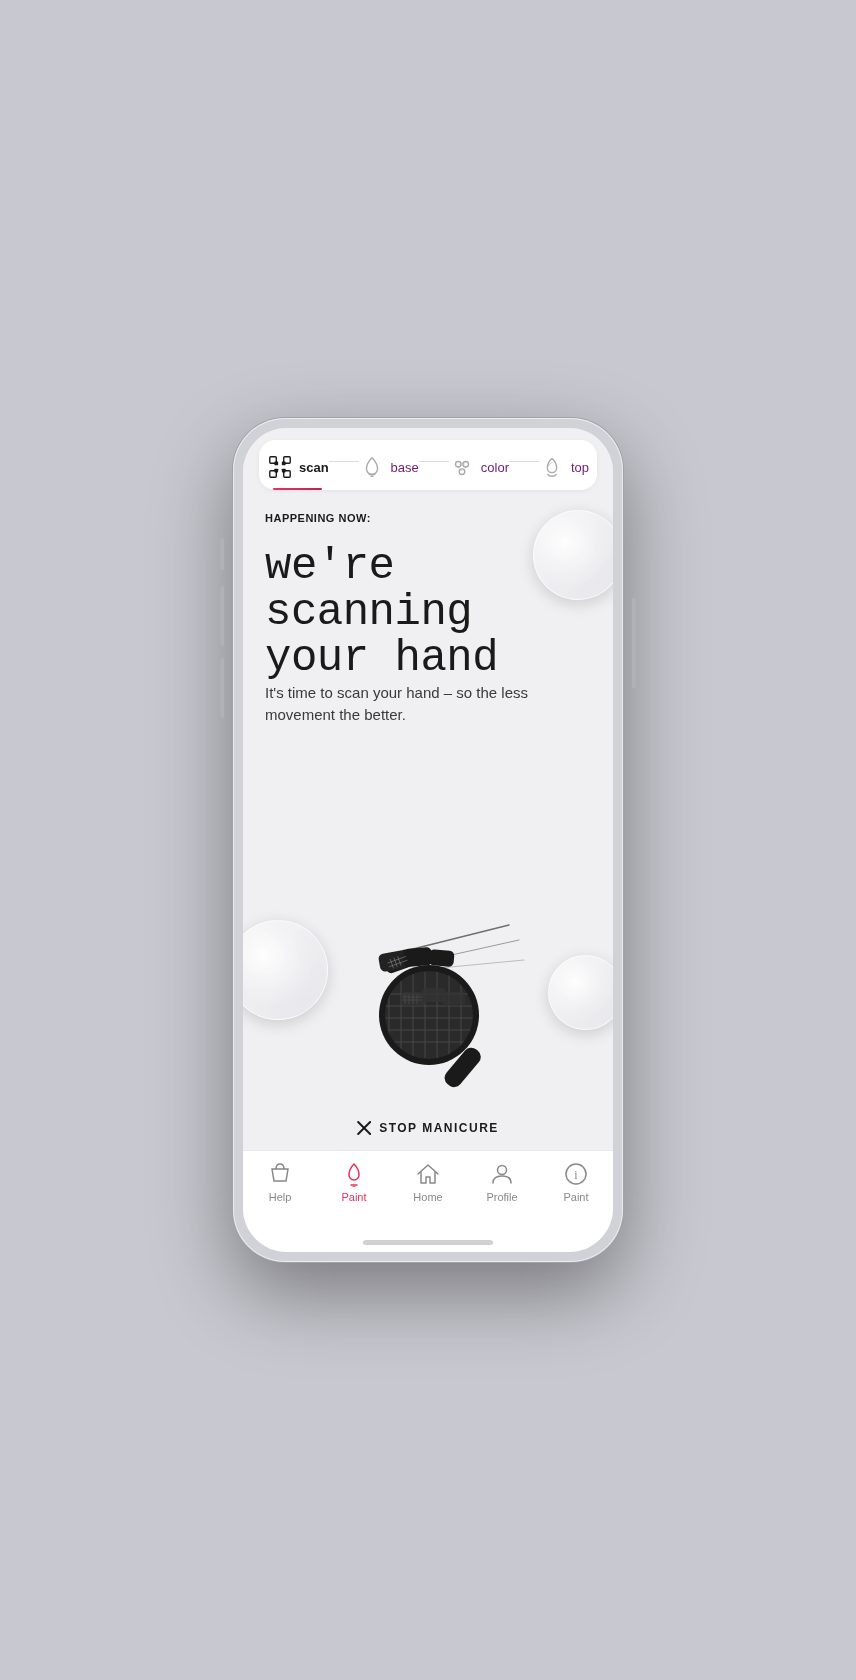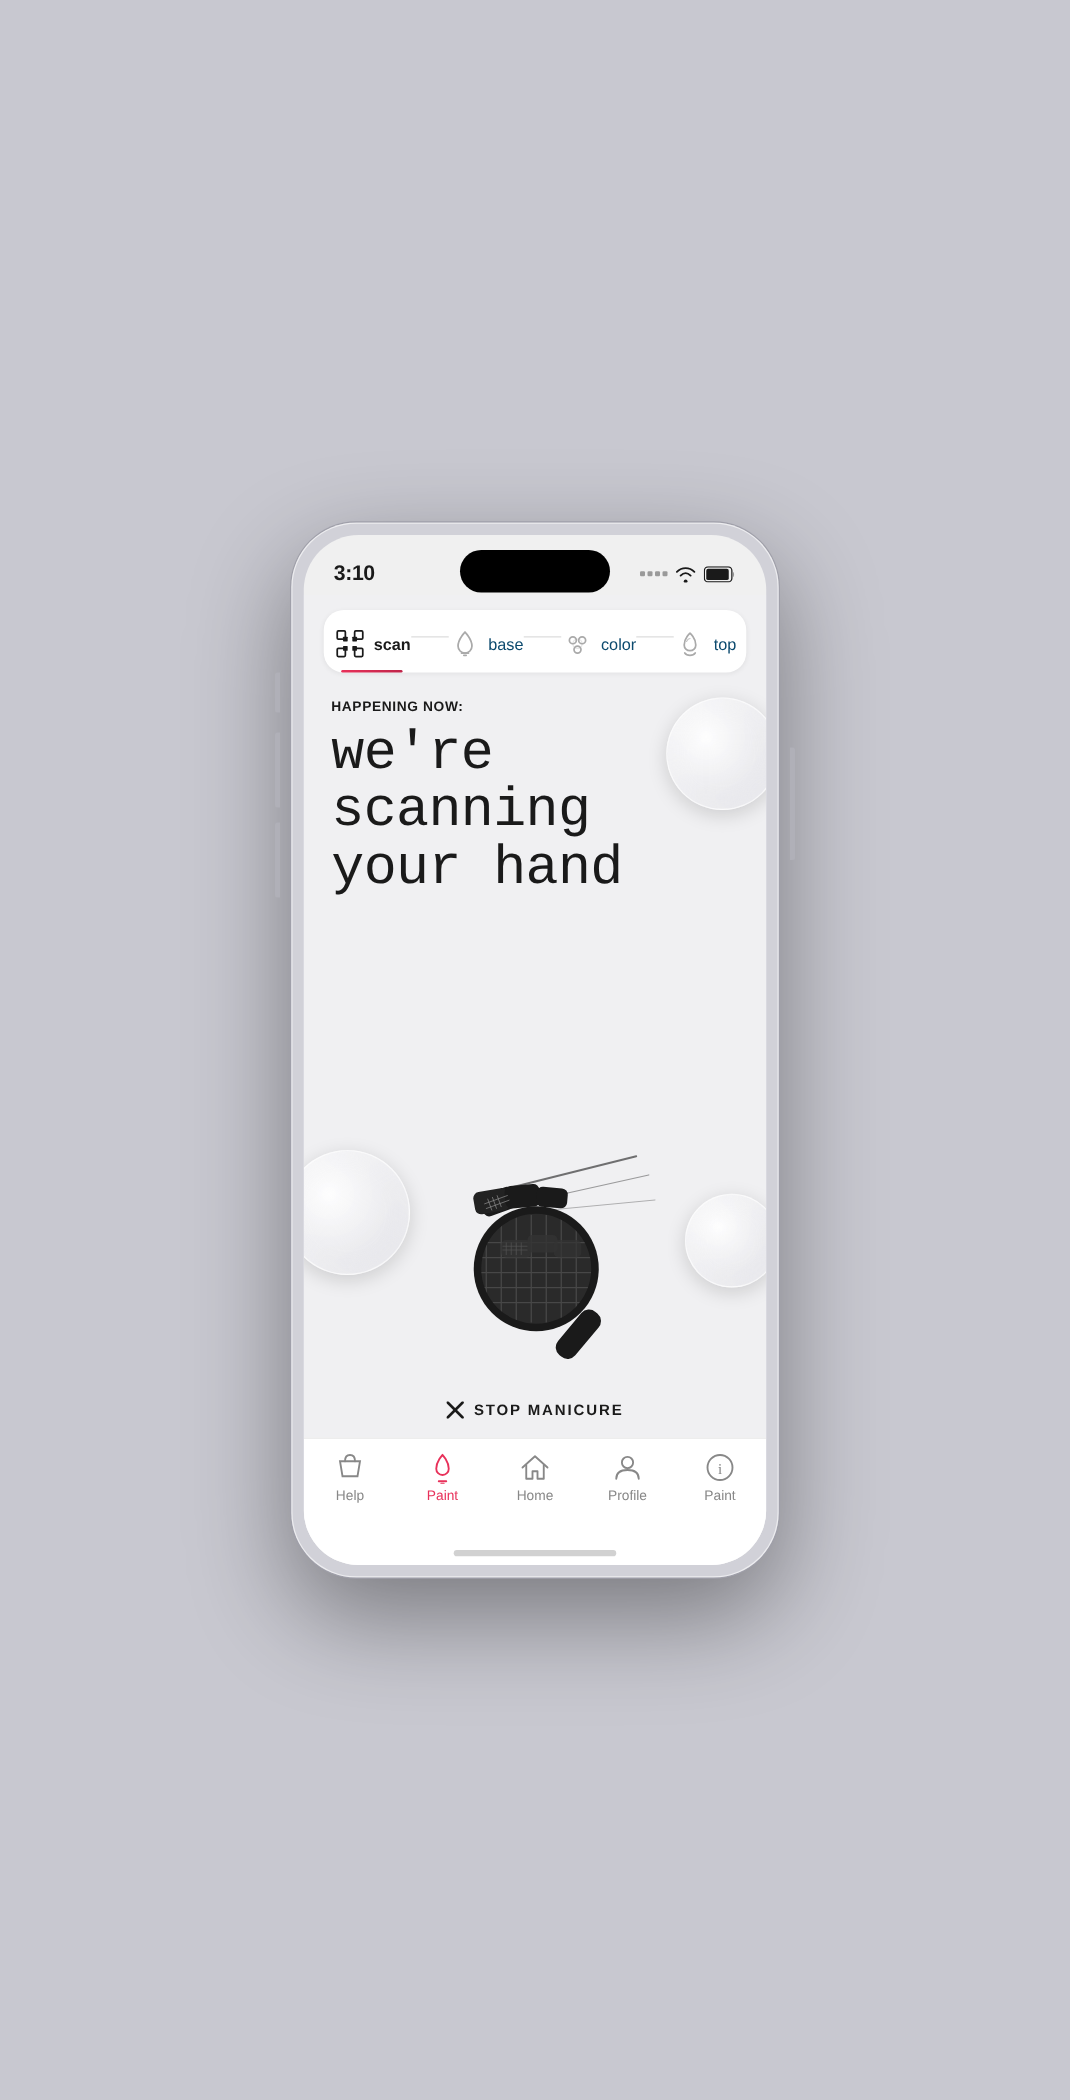--- a/index.html
+++ b/index.html
@@ -138,21 +138,21 @@
     .step-item {
       flex: 1;
       display: flex;
       flex-direction: row;
       align-items: center;
       gap: 6px;
       position: relative;
     }
     .step-label {
       font-size: 13px;
-      color: #0c4a6e;
+      color: #701a75;
       font-weight: 400;
     }
     .step-label.active {
       color: #1a1a1a;
       font-weight: 700;
     }
     .step-underline {
       position: absolute;
       bottom: -10px;
       left: 10%;
@@ -173,21 +173,21 @@
       padding: 22px 22px 0;
       position: relative;
       overflow: hidden;
     }
     .happening-now {
       font-size: 11px;
       font-weight: 700;
       color: #1a1a1a;
       letter-spacing: 0.5px;
       text-transform: uppercase;
-      margin-bottom: 8px;
+      margin-bottom: 19px;
     }
     .headline {
       font-size: 44px;
       font-weight: 400;
       color: #1a1a1a;
       line-height: 1.05;
       font-family: Liberation Mono, monospace;
       margin-bottom: 0;
       letter-spacing: -0.5px;
     }
@@ -302,45 +302,20 @@
 
 <div class="phone-outer">
 
   <div class="btn-left-top"></div>
   <div class="btn-left-mid1"></div>
   <div class="btn-left-mid2"></div>
   <div class="btn-right"></div>
 
   <div class="phone-inner">
 
-    <div class="status-bar">
-      <span class="status-time">3:10</span>
-      <div class="dynamic-island"></div>
-      <div class="status-icons">
-
-        <div class="signal-dots">
-          <div class="signal-dot" style="height:4px; opacity:0.4;"></div>
-          <div class="signal-dot" style="height:4px; opacity:0.4;"></div>
-          <div class="signal-dot" style="height:4px; opacity:0.4;"></div>
-          <div class="signal-dot" style="height:4px; opacity:0.4;"></div>
-        </div>
-
-        <svg width="17" height="13" viewBox="0 0 17 13">
-          <path d="M8.5 10.5a1.5 1.5 0 1 1 0 3 1.5 1.5 0 0 1 0-3z" fill="#1a1a1a"></path>
-          <path d="M4.5 7.5C5.9 6.1 7.1 5.5 8.5 5.5s2.6.6 4 2" stroke="#1a1a1a" stroke-width="1.5" fill="none" stroke-linecap="round"></path>
-          <path d="M1.5 4.5C3.5 2.5 5.9 1.5 8.5 1.5s5 1 7 3" stroke="#1a1a1a" stroke-width="1.5" fill="none" stroke-linecap="round"></path>
-        </svg>
-
-        <svg width="26" height="13" viewBox="0 0 26 13">
-          <rect x="0.5" y="0.5" width="22" height="12" rx="3" stroke="#1a1a1a" stroke-width="1" fill="none"></rect>
-          <rect x="2" y="2" width="18" height="9" rx="1.5" fill="#1a1a1a"></rect>
-          <path d="M23.5 4.5v4c1-0.5 1-3.5 0-4z" fill="#1a1a1a" opacity="0.5"></path>
-        </svg>
-      </div>
-    </div>
 
     <div class="main-content">
 
       <div class="step-tabs">
 
         <div class="step-item">
           <svg class="step-svg" viewBox="0 0 28 28" fill="none">
             <rect x="3" y="3" width="7" height="7" rx="1" stroke="#1a1a1a" stroke-width="1.5" fill="none"></rect>
             <rect x="3" y="18" width="7" height="7" rx="1" stroke="#1a1a1a" stroke-width="1.5" fill="none"></rect>
             <rect x="18" y="3" width="7" height="7" rx="1" stroke="#1a1a1a" stroke-width="1.5" fill="none"></rect>
@@ -385,20 +360,21 @@
           <span class="step-label">top</span>
         </div>
       </div>
 
       <div class="content-area">
 
         <div class="orb orb-top-right"></div>
 
         <p class="happening-now">HAPPENING NOW:</p>
         <h1 class="headline">we're scanning your hand</h1>
+        <p class="subtext">It's time to scan your hand – so the less movement the better.</p>
 
         <div class="orb orb-bottom-left"></div>
 
         <div class="orb orb-bottom-right"></div>
 
         <div class="scan-illustration">
           <svg viewBox="0 0 220 180" width="220" height="180">
 
             <line x1="80" y1="40" x2="180" y2="15" stroke="#1a1a1a" stroke-width="1.5" stroke-linecap="round" opacity="0.6"></line>
             <line x1="100" y1="50" x2="190" y2="30" stroke="#1a1a1a" stroke-width="1" stroke-linecap="round" opacity="0.4"></line>

